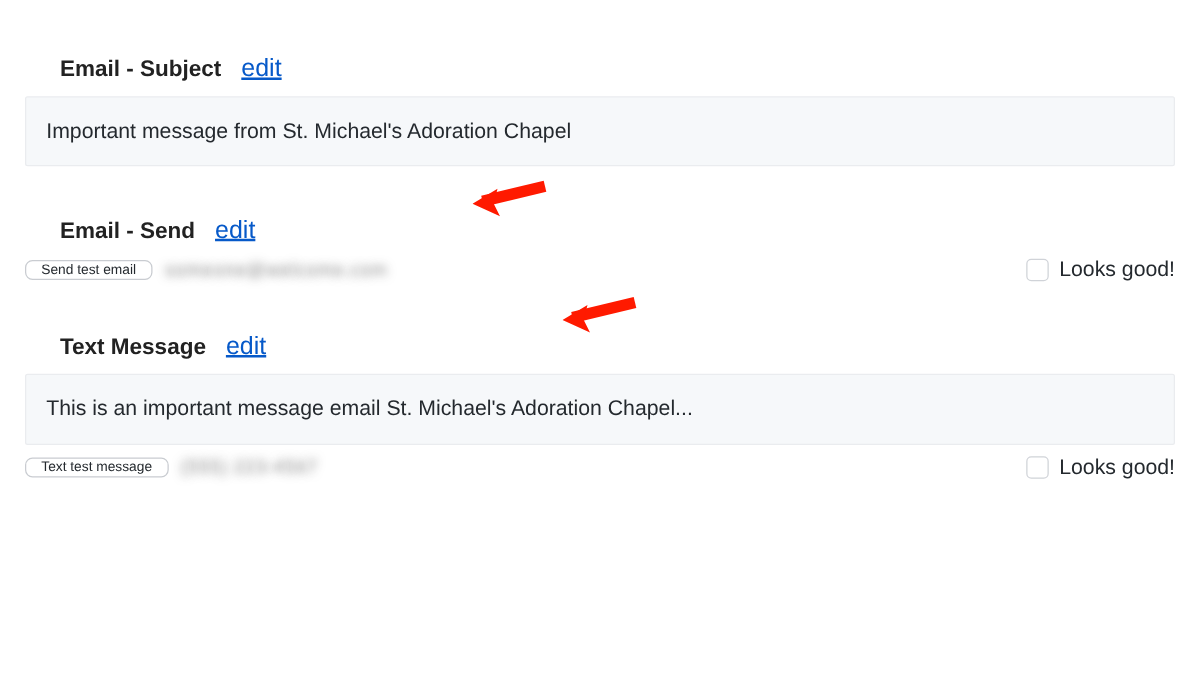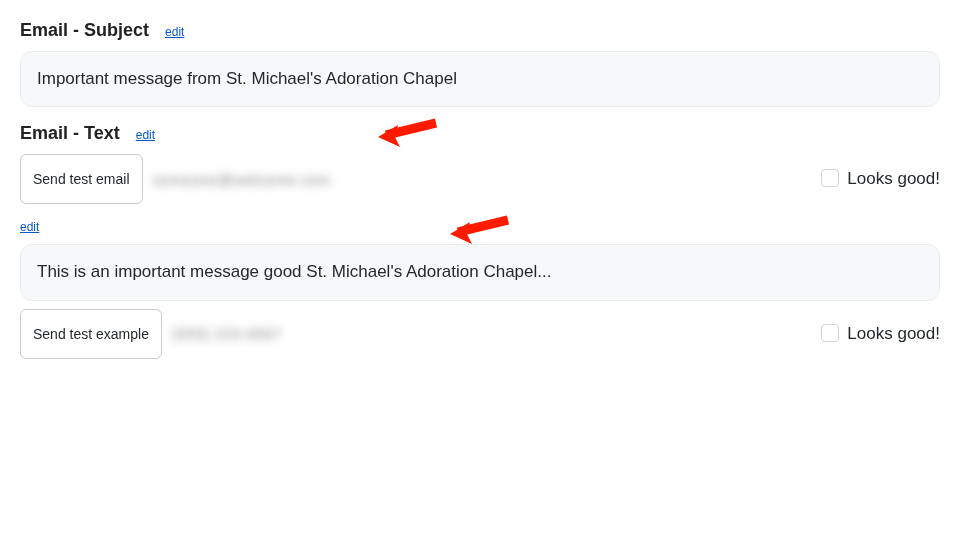--- a/index.html
+++ b/index.html
@@ -17,64 +17,66 @@
       display: flex;
       align-items: baseline;
       gap: 16px;
       margin-bottom: 10px;
       position: relative;
     }
     .section-title {
       font-weight: 700;
       font-size: 18px;
       color: #222;
+      margin-left: 28px;
     }
     .link {
       color: #0659c9;
       text-decoration: underline;
-      font-size: 12px;
+      font-size: 20px;
       cursor: pointer;
+      margin-top: 24px;
     }
     .content-box {
       background: #f6f8fa;
       border: 1px solid #eaecef;
-      border-radius: 12px;
+      border-radius: 2px;
       padding: 14px 16px;
       font-size: 17px;
       line-height: 1.55;
       color: #24292e;
       white-space: pre-line;
     }
     .action-row {
       display: flex;
       align-items: center;
       margin-top: 8px;
       gap: 10px;
     }
     .btn {
       background: #fff;
       border: 1px solid #c9ccd1;
       border-radius: 6px;
-      padding: 16px 12px;
-      font-size: 14px;
+      padding: 1px 12px;
+      font-size: 11px;
       color: #24292e;
       cursor: pointer;
       font-family: inherit;
     }
     .blur-text {
       color: transparent;
       text-shadow: 0 0 8px rgba(120,120,120,0.9);
       user-select: none;
       font-size: 15px;
       letter-spacing: 0.5px;
     }
     .spacer { flex: 1; }
     .checkbox-wrap {
       display: flex;
-      align-items: flex-start;
+      align-items: center;
       gap: 8px;
     }
     .checkbox {
       width: 18px;
       height: 18px;
       border: 1px solid #d0d3d8;
       border-radius: 4px;
       background: #fff;
       cursor: pointer;
       display: inline-block;
@@ -96,49 +98,50 @@
 <div class="section">
   <div class="section-header">
     <span class="section-title">Email - Subject</span>
     <a class="link">edit</a>
   </div>
   <div class="content-box">Important message from St. Michael's Adoration Chapel</div>
 </div>
 
 <div class="section">
   <div class="section-header">
-    <span class="section-title">Email - Text</span>
+    <span class="section-title">Email - Send</span>
     <a class="link">edit</a>
     <svg class="arrow arrow-1" width="60" height="32" viewBox="0 0 60 32">
       <path d="M 58 6 L 8 18" stroke="#ff1a00" stroke-width="9" fill="none"></path>
       <path d="M 0 20 L 20 8 L 17 20 L 22 30 Z" fill="#ff1a00"></path>
     </svg>
   </div>
   <div class="action-row">
     <button class="btn">Send test email</button>
     <span class="blur-text">someone@welcome.com</span>
     <span class="spacer"></span>
     <div class="checkbox-wrap">
       <span class="checkbox"></span>
       <span class="checkbox-label">Looks good!</span>
     </div>
   </div>
 </div>
 
 <div class="section">
   <div class="section-header">
+    <span class="section-title">Text Message</span>
     <a class="link">edit</a>
     <svg class="arrow arrow-2" width="60" height="32" viewBox="0 0 60 32">
       <path d="M 58 6 L 8 18" stroke="#ff1a00" stroke-width="9" fill="none"></path>
       <path d="M 0 20 L 20 8 L 17 20 L 22 30 Z" fill="#ff1a00"></path>
     </svg>
   </div>
-  <div class="content-box">This is an important message good St. Michael's Adoration Chapel...</div>
+  <div class="content-box">This is an important message email St. Michael's Adoration Chapel...</div>
   <div class="action-row">
-    <button class="btn">Send test example</button>
+    <button class="btn">Text test message</button>
     <span class="blur-text">(555) 223-4567</span>
     <span class="spacer"></span>
     <div class="checkbox-wrap">
       <span class="checkbox"></span>
       <span class="checkbox-label">Looks good!</span>
     </div>
   </div>
 </div>
 
 </body></html>

